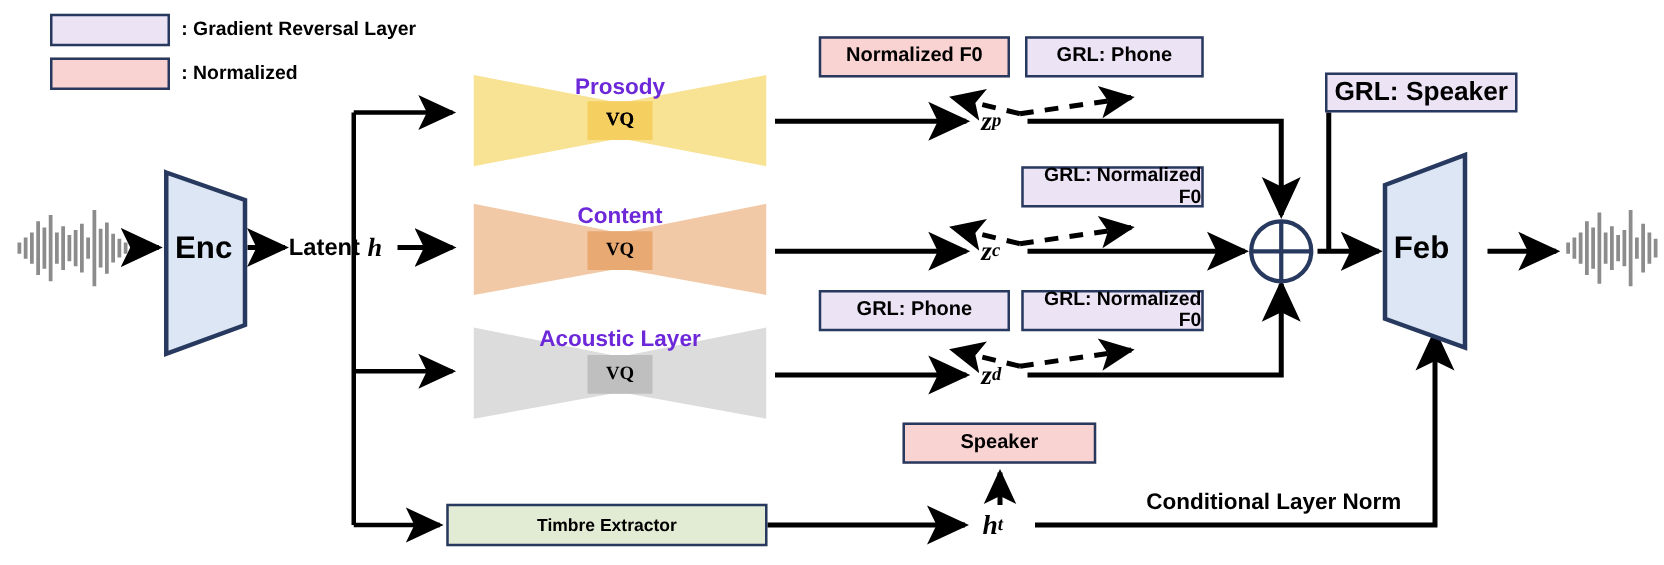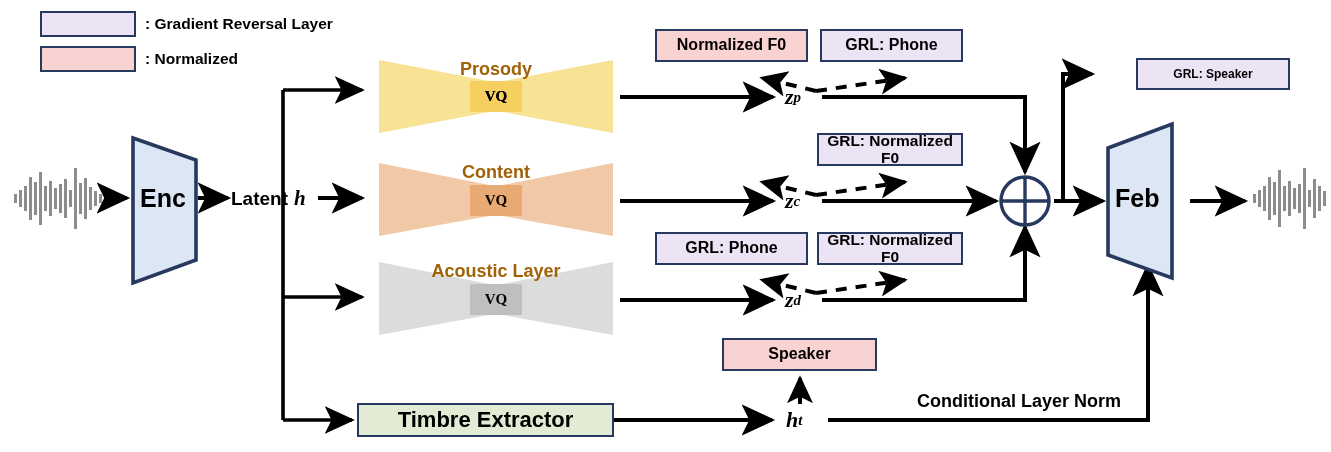--- a/index.html
+++ b/index.html
@@ -1,29 +1,29 @@
 <!DOCTYPE html>
 <html><head>
 <meta charset="utf-8">
 <style>
   html,body{margin:0;padding:0;background:#ffffff;}
   body{width:1331px;height:452px;font-family:"Liberation Sans",sans-serif;overflow:hidden;}
   #stage{position:relative;width:1104px;height:452px;}
   #svgroot{position:absolute;left:0;top:0;width:1331px;height:452px;}
   .hbox{position:absolute;box-sizing:border-box;border:2.5px solid #27395e;
         display:flex;align-items:center;justify-content:center;
-        font-weight:bold;color:#000;text-align:center;line-height:1.05;}
+        font-weight:bold;color:#000;text-align:right;line-height:1.05;}
   .lbl{position:absolute;font-weight:bold;color:#000;white-space:nowrap;
        display:flex;align-items:center;}
   .mathv{font-family:"Liberation Serif",serif;font-style:italic;font-weight:bold;}
   .sub{font-size:0.68em;vertical-align:-0.32em;font-style:italic;
        font-family:"Liberation Serif",serif;}
   .modcard{position:absolute;box-sizing:border-box;border:2.5px solid #27395e;}
   .modtitle{position:absolute;width:100%;text-align:center;font-weight:bold;
-            color:#a16207;font-size:18px;z-index:3;}
+            color:#6d28d9;font-size:18px;z-index:3;}
   .vq{position:absolute;display:flex;align-items:center;justify-content:center;
       font-family:"Liberation Serif",serif;font-weight:bold;
       font-size:15px;color:#000000;z-index:2;}
   .legendrow{position:absolute;display:flex;align-items:center;}
   .legendswatch{box-sizing:border-box;border:2.5px solid #27395e;width:96px;height:26px;}
   .legendtext{margin-left:9px;font-weight:bold;font-size:15.5px;color:#000;}
 </style>
 </head>
 <body>
 
@@ -183,21 +183,21 @@
   <div class="modcard" style="left:374px;top:158px;width:244px;height:83px;background:#fbeade;z-index:-1;"></div>
   <div class="modtitle" style="left:374px;top:162px;width:244px;">Content</div>
   <div style="position:absolute;left:470px;top:185px;width:52px;height:31px;background:#e8a973;z-index:1;"></div>
   <div class="vq" style="left:470px;top:185px;width:52px;height:31px;z-index:2;">VQ</div>
 
   <div class="modcard" style="left:374px;top:257px;width:244px;height:83px;background:#f2f2f2;z-index:-1;"></div>
   <div class="modtitle" style="left:374px;top:261px;width:244px;">Acoustic Layer</div>
   <div style="position:absolute;left:470px;top:284px;width:52px;height:31px;background:#bfbfbf;z-index:1;"></div>
   <div class="vq" style="left:470px;top:284px;width:52px;height:31px;z-index:2;">VQ</div>
 
-  <div class="hbox" style="left:357px;top:403px;width:257px;height:34px;background:#e2ecd4;font-size:22px;">
+  <div class="hbox" style="left:357px;top:403px;width:257px;height:34px;background:#e2ecd4;font-size:14px;">
     <span>Timbre Extractor</span>
   </div>
 
   <div class="hbox" style="left:655px;top:29px;width:153px;height:33px;background:#f9d2d2;font-size:16px;">
     <span>Normalized F0</span>
   </div>
   <div class="hbox" style="left:820px;top:29px;width:143px;height:33px;background:#ece3f5;font-size:16px;">
     <span>GRL: Phone</span>
   </div>
 
@@ -209,21 +209,21 @@
     <span>GRL: Phone</span>
   </div>
   <div class="hbox" style="left:817px;top:232px;width:146px;height:33px;background:#ece3f5;font-size:15.5px;">
     <span>GRL: Normalized F0</span>
   </div>
 
   <div class="hbox" style="left:722px;top:338px;width:155px;height:33px;background:#f9d2d2;font-size:16px;">
     <span>Speaker</span>
   </div>
 
-  <div class="hbox" style="left:1136px;top:58px;width:154px;height:32px;background:#ece3f5;font-size:12px;">
+  <div class="hbox" style="left:1060px;top:58px;width:154px;height:32px;background:#ece3f5;font-size:21px;">
     <span>GRL: Speaker</span>
   </div>
 
   <div class="lbl mathv" style="left:785px;top:84px;font-size:22px;">
     <span>z</span>
       <span class="sub">p</span>
   </div>
   <div class="lbl mathv" style="left:785px;top:188px;font-size:22px;">
     <span>z</span>
       <span class="sub">c</span>

